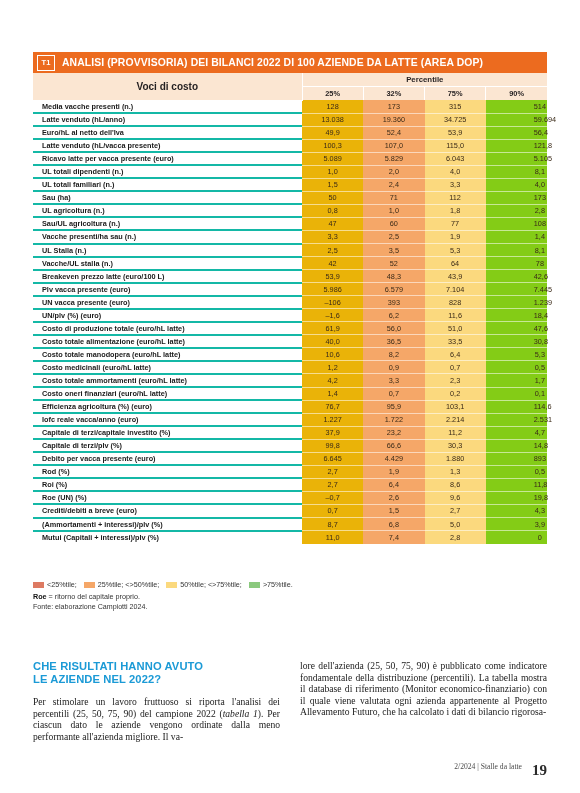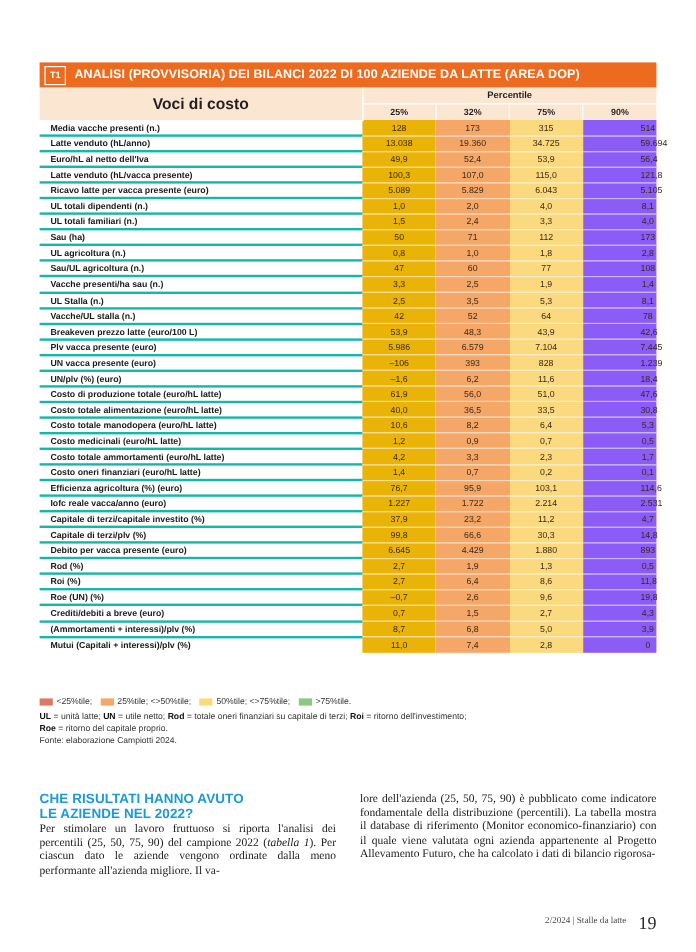--- a/index.html
+++ b/index.html
@@ -46,21 +46,21 @@
     width:514px;
     table-layout:fixed;
     font-size:7.3px;
   }
   table.main col.c-label{width:269px;}
   table.main col.c-val{width:61.25px;}
 
   th.hdr-voci{
     background:#fbe6d2;
     color:#231f20;
-    font-size:13px;
+    font-size:10px;
     font-weight:bold;
     text-align:center;
     vertical-align:middle;
     border-bottom:1px solid #ffffff;
     padding:0;
   }
   th.hdr-perc{
     background:#fbe6d2;
     color:#231f20;
     font-size:7.8px;
@@ -96,21 +96,21 @@
   td.val{
     text-align:center;
     font-size:7.3px;
     color:#3a2a18;
     border-bottom:1px solid rgba(255,255,255,0.55);
     white-space:nowrap;
   }
   td.v0{background:#eab308;}
   td.v1{background:#f5a768;}
   td.v2{background:#fbd97e;}
-  td.v3{background:#8b5cf6;padding-left:48px;}
+  td.v3{background:#84cc16;padding-left:48px;}
 
   tr.grp-start td.lbl{border-top:1.2px solid #f0a45c;}
   tr.grp-start td.val{border-top:1.2px solid #f0a45c;}
   tr.last-row td.lbl{border-bottom:none;}
   tr.last-row td.val{border-bottom:none;}
 
   
   .legend{
     position:absolute;left:33px;top:580px;width:514px;
     font-size:7.2px;color:#333;
@@ -131,21 +131,21 @@
     position:absolute;left:33px;top:660px;width:514px;
     display:flex;gap:20px;
   }
   .col{width:247px;}
   .art-head{
     color:#1b9ad6;
     font-size:11.2px;
     font-weight:bold;
     line-height:12.6px;
     letter-spacing:.1px;
-    margin-bottom:0;
+    margin-bottom:11px;
   }
   .art-body{
     font-family:"Liberation Serif", serif;
     font-size:9.6px;
     line-height:11.5px;
     text-align:justify;
     color:#1a1a1a;
     hyphens:none;
   }
   .art-body i{font-style:italic;}
@@ -155,21 +155,21 @@
     position:absolute;left:33px;top:762px;width:514px;
     display:flex;align-items:flex-start;justify-content:flex-end;
     gap:10px;
   }
   .foot-txt{
     font-family:"Liberation Serif", serif;
     font-size:7.6px;color:#4a4a4a;
   }
   .foot-num{
     font-family:"Liberation Serif", serif;
-    font-size:15px;font-weight:normal;color:#2b2b2b;
+    font-size:15px;font-weight:bold;color:#2b2b2b;
   }
 </style>
 </head>
 <body>
 
 <div class="page">
 
   <div class="table-block">
 
     <div class="tbl-header">
@@ -446,23 +446,20 @@
         <span class="lg-txt">&lt;25%tile;</span>
         <span class="sw sw1"></span>
         <span class="lg-txt">25%tile; &lt;&gt;50%tile;</span>
         <span class="sw sw2"></span>
         <span class="lg-txt">50%tile; &lt;&gt;75%tile;</span>
         <span class="sw sw3"></span>
         <span class="lg-txt">&gt;75%tile.</span>
       </div>
     <div class="notes">
       <div>
-        <b>UL</b><span> = unità latte; </span><b>UN</b><span> = utile netto; </span><b>Rod</b><span> = totale oneri finanziari su capitale di terzi; </span><b>Roi</b><span> = ritorno dell'investimento;</span>
-      </div>
-      <div>
         <b>Roe</b><span> = ritorno del capitale proprio.</span>
       </div>
       <div class="fonte">Fonte: elaborazione Campiotti 2024.</div>
     </div>
   </div>
 
   <div class="article">
     <div class="col">
       <div class="art-head">
         <div>CHE RISULTATI HANNO AVUTO</div>

